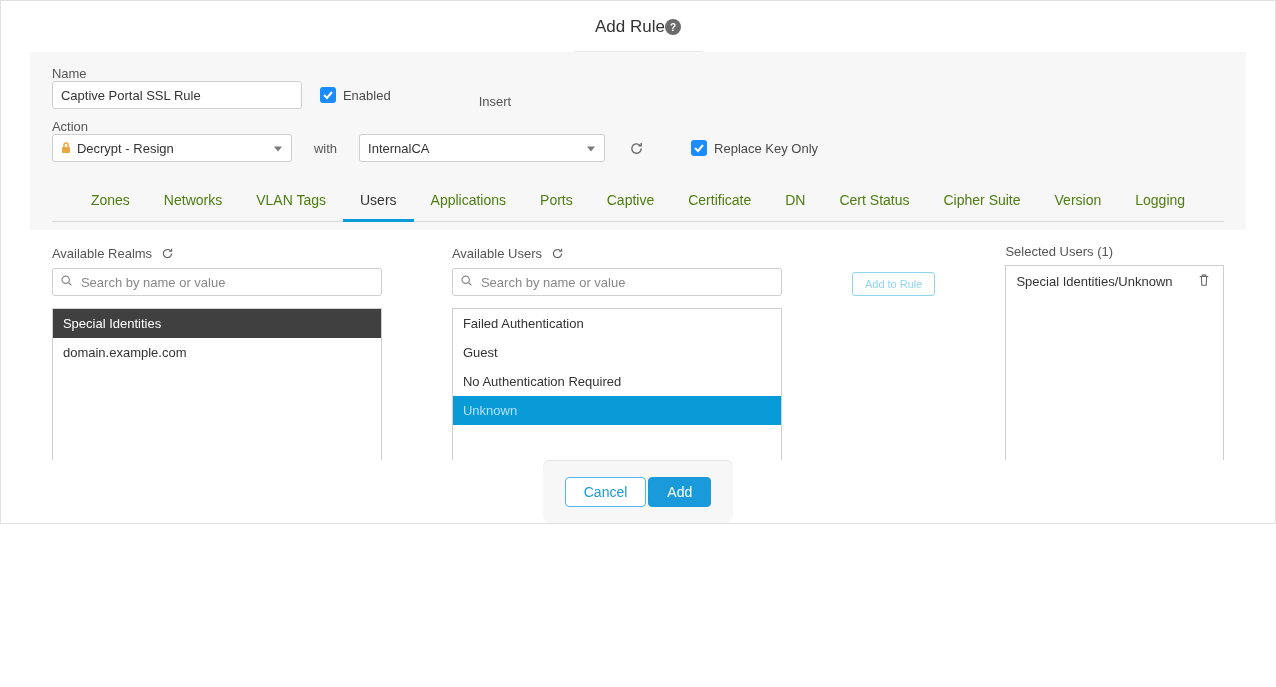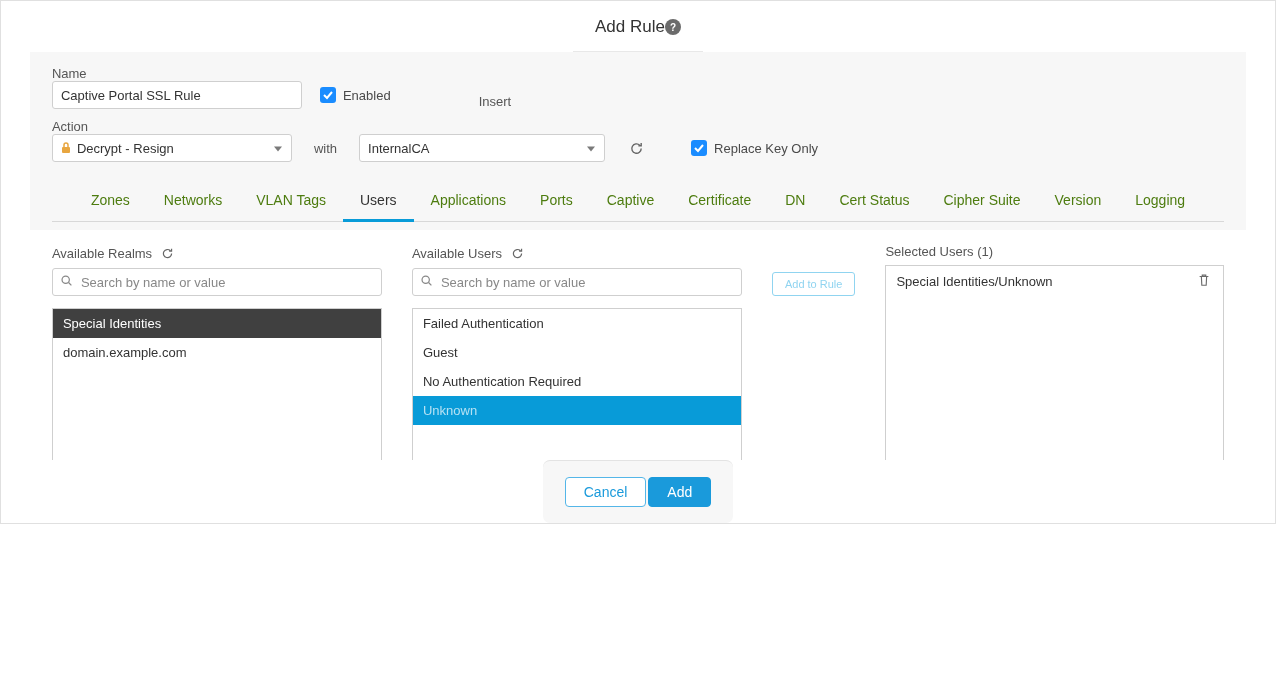--- a/index.html
+++ b/index.html
@@ -173,21 +173,21 @@
     .tab.active {
       border-bottom: 3px solid #089bd8;
       color: #333;
     }
     .tab.right { margin-left: auto; }
     .content {
       flex: 1;
       background: #fff;
       padding: 14px 22px 20px 22px;
       display: flex;
-      gap: 30px;
+      gap: 70px;
     }
     .col-realms { width: 330px; flex-shrink: 0; }
     .col-users  { width: 330px; flex-shrink: 0; }
     .col-actions{ flex-shrink: 0; padding-top: 28px; }
     .col-selected { flex: 1; }
     .col-header {
       display: flex;
       align-items: center;
       gap: 6px;
       margin-bottom: 6px;

